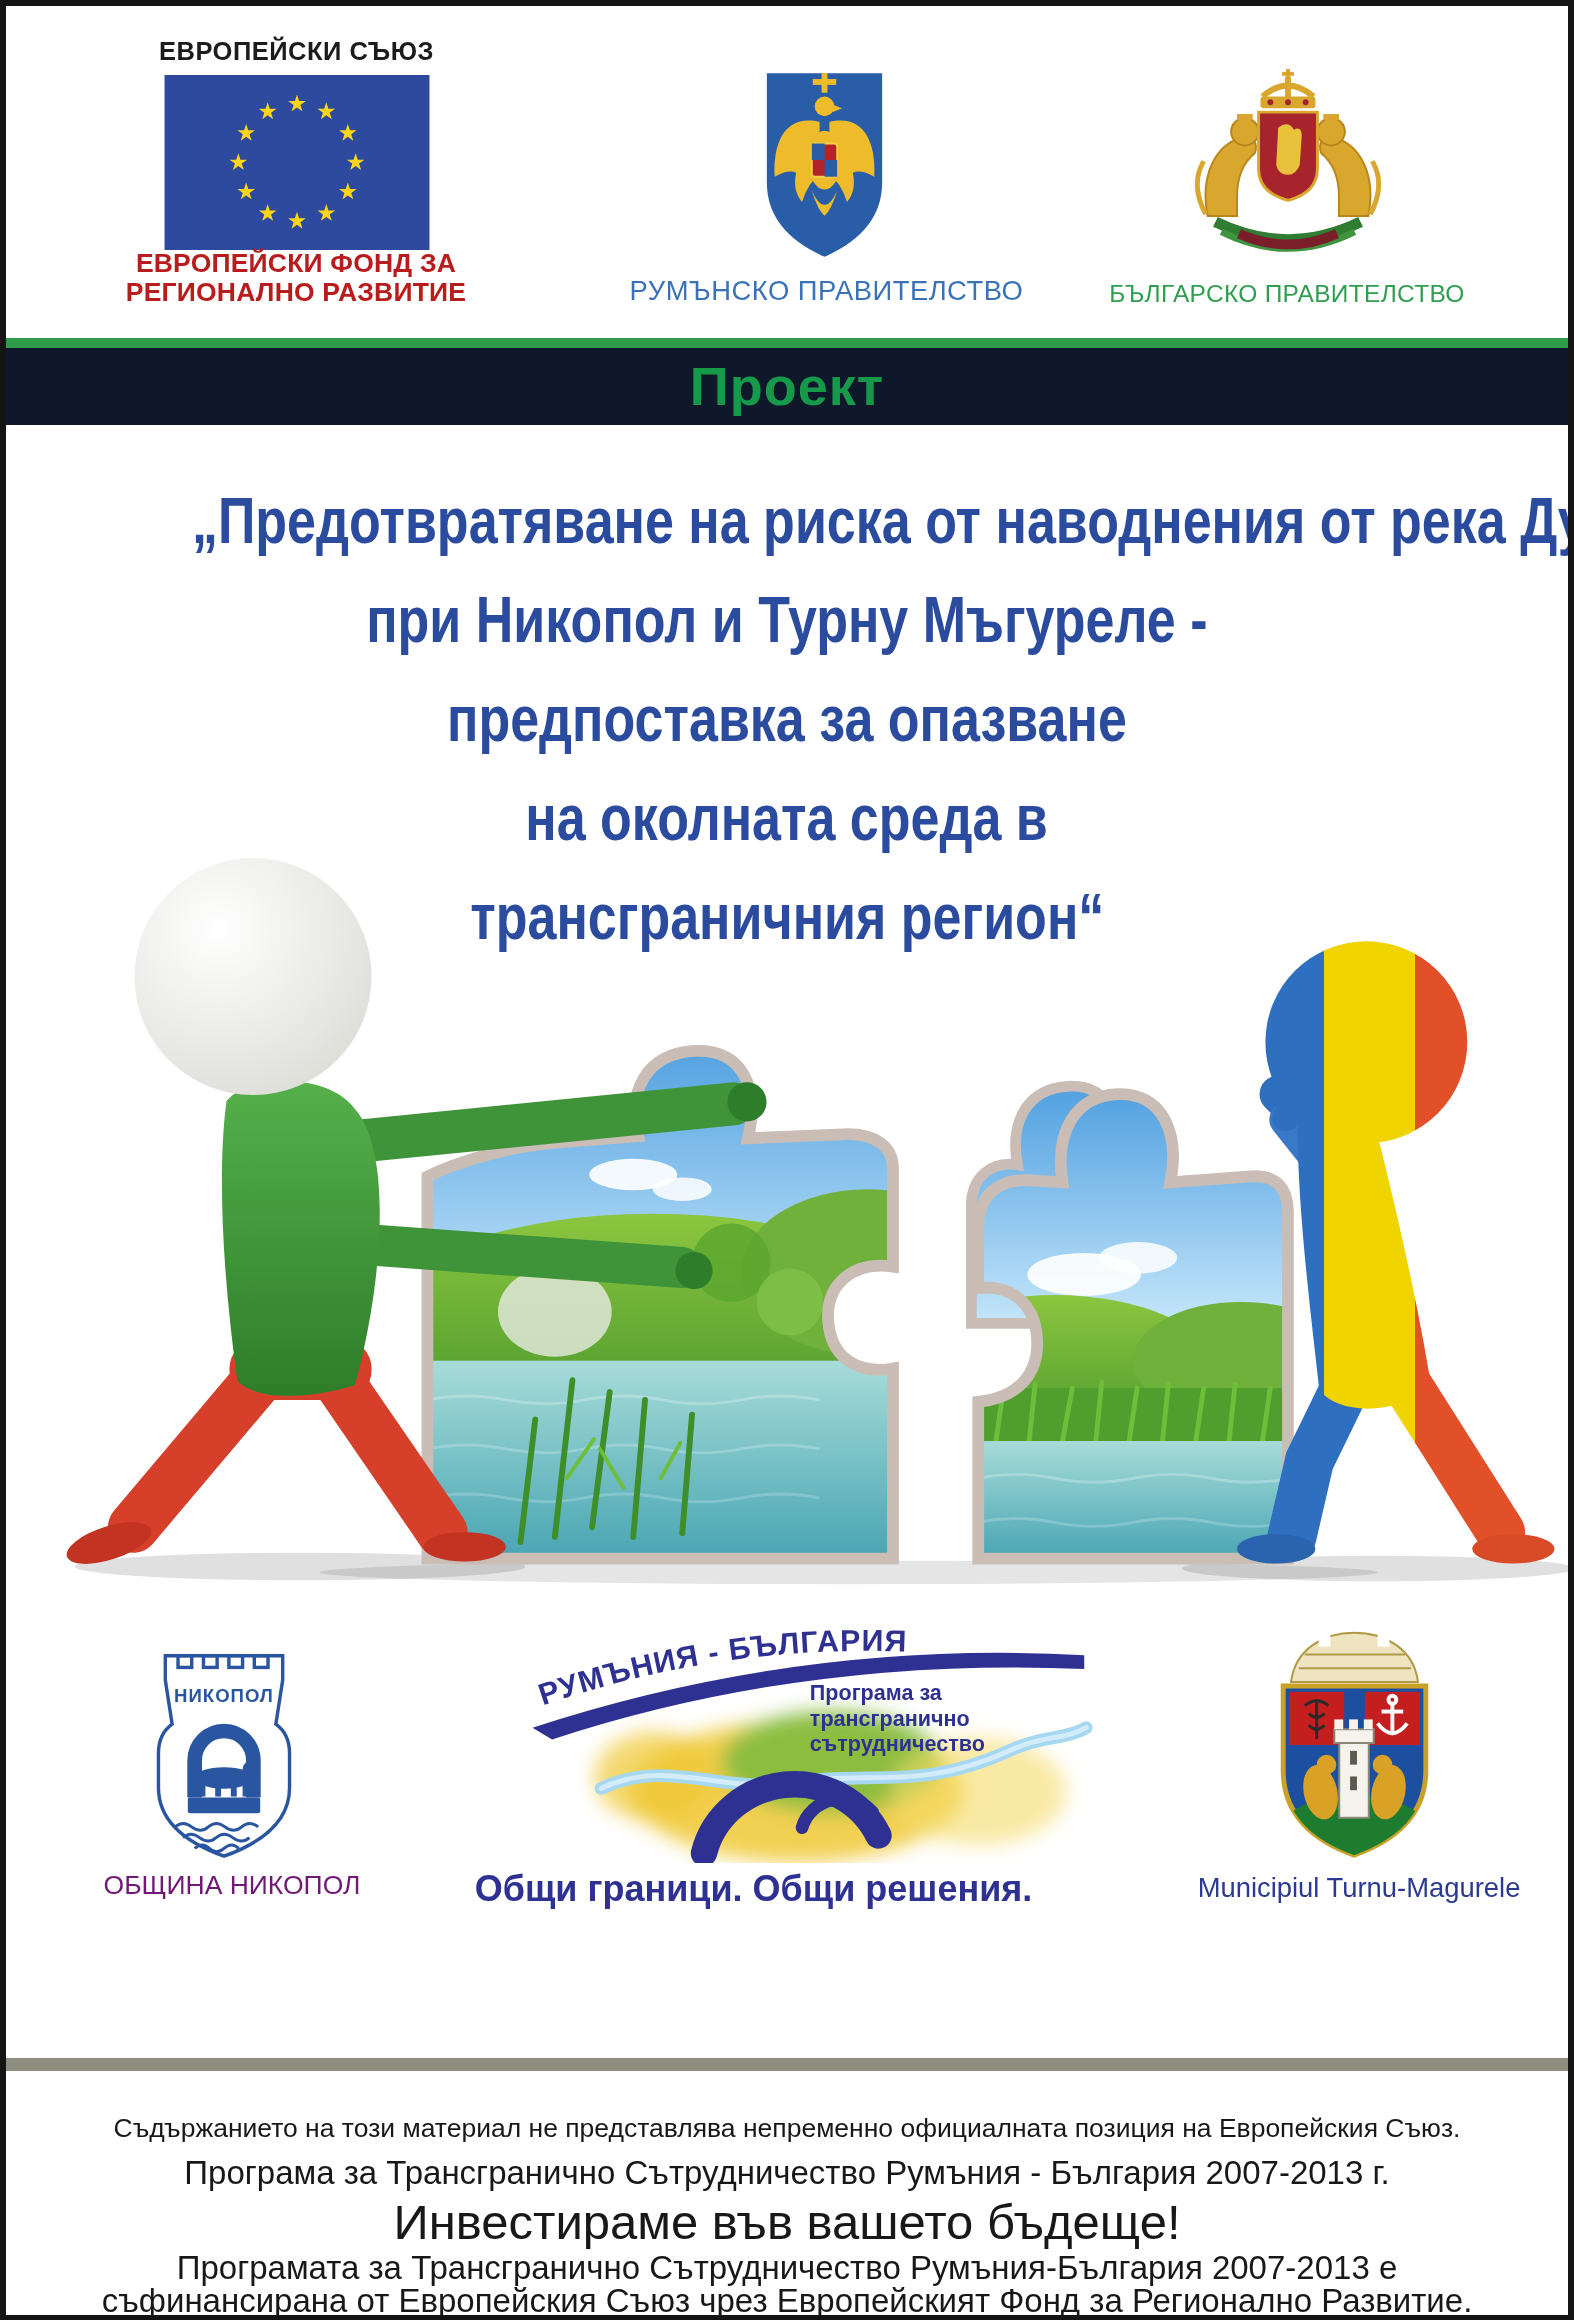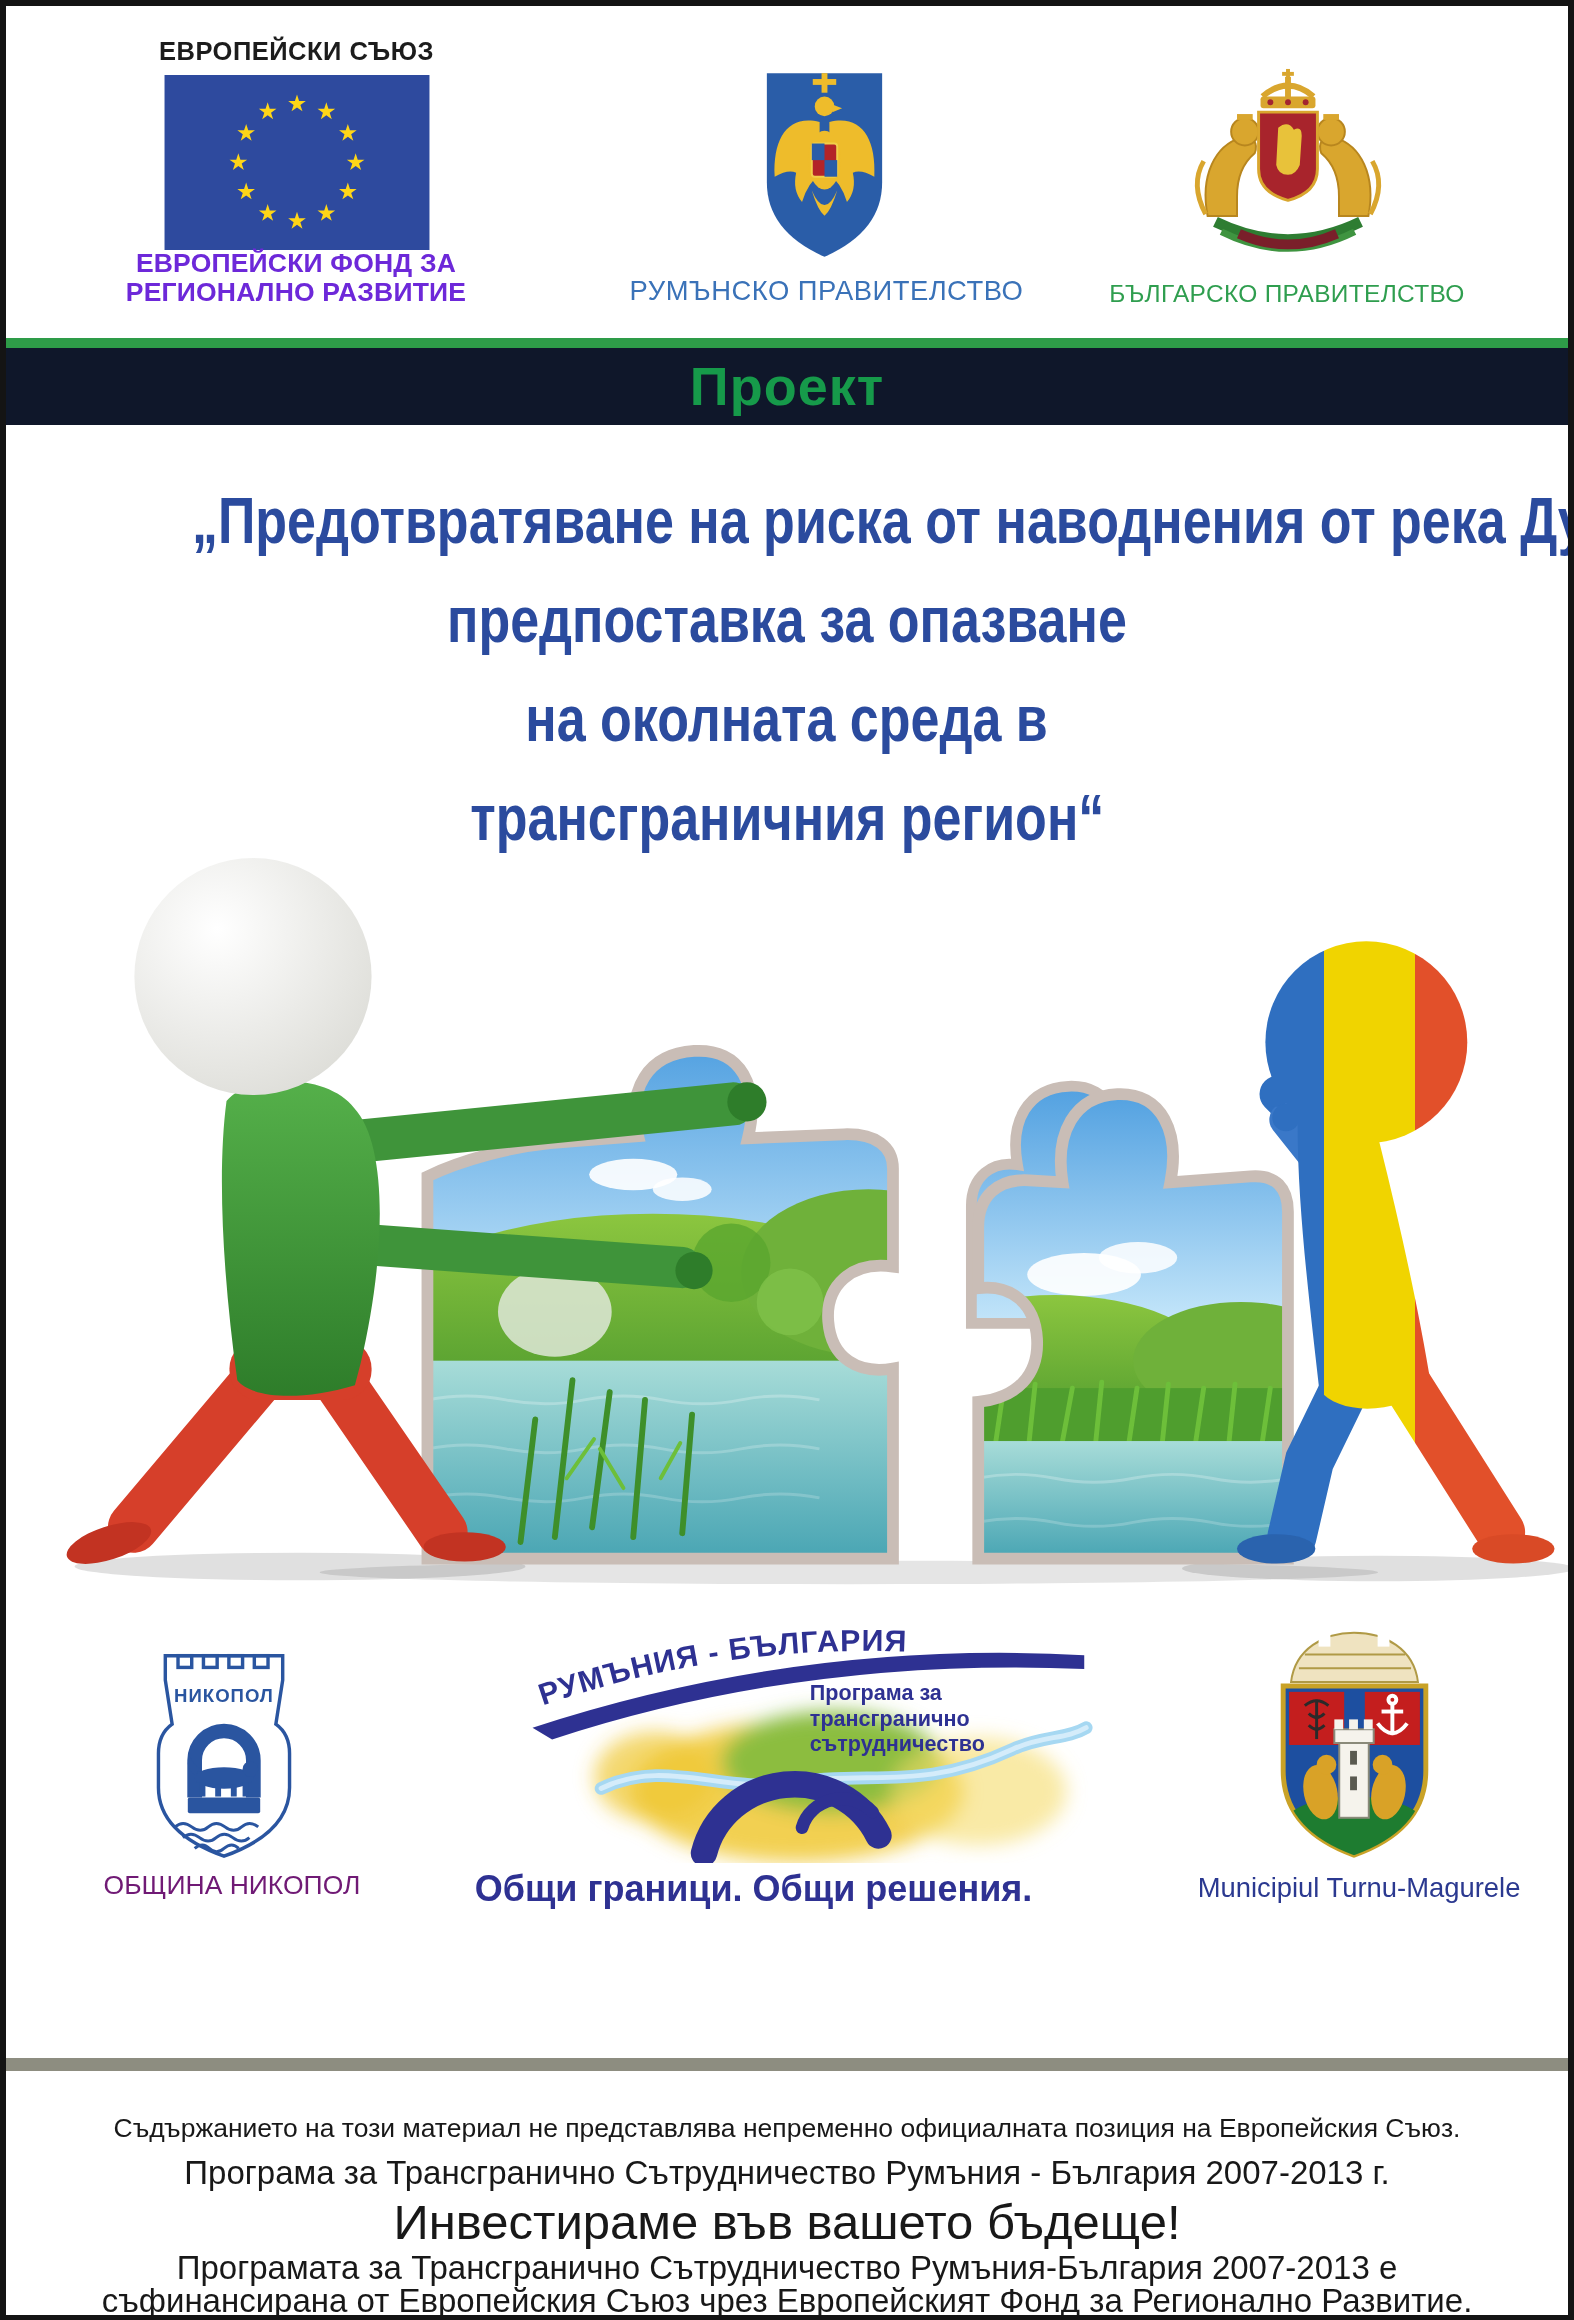--- a/index.html
+++ b/index.html
@@ -8,21 +8,21 @@
     position:relative;width:1574px;height:2321px;background:#fff;
     border:6.9px solid #141414;overflow:hidden;
     font-family:"Liberation Sans", sans-serif;
   }
   .abs{position:absolute;}
   .ctr{text-align:center;}
   .nowrap{white-space:nowrap;}
   
   .eu-label{left:108px;top:31px;width:365px;font-size:25.5px;font-weight:bold;color:#1c1c1c;letter-spacing:0.5px;}
   .eu-flag{left:158px;top:69px;}
-  .eu-fund{left:84px;top:243px;width:412px;font-size:26.5px;font-weight:bold;color:#6d28d9;line-height:29px;letter-spacing:0.2px;}
+  .eu-fund{left:84px;top:243px;width:412px;font-size:26.5px;font-weight:bold;color:#b91c1c;line-height:29px;letter-spacing:0.2px;}
   .ro-coat{left:755px;top:61px;}
   .ro-label{left:588px;top:269px;width:465px;font-size:27.4px;color:#3a72b8;letter-spacing:0.5px;}
   .bg-label{left:1088px;top:274px;width:386px;font-size:24.5px;color:#2f9e4f;letter-spacing:0.3px;}
   .bg-coat{left:1174px;top:61px;}
   
   .stripe-green{left:0;top:332px;width:100%;height:9.8px;background:#2e9c48;}
   .band-yellow{left:0;top:342px;width:100%;height:77px;background:#0f172a;}
   .band-yellow .ptxt{display:block;line-height:77px;font-size:54px;font-weight:bold;color:#169a4a;letter-spacing:1px;}
   
   .title{left:0;top:465px;width:100%;color:#2b4b9e;}
@@ -130,20 +130,21 @@
   </svg>
   <div class="abs ctr bg-label nowrap">БЪЛГАРСКО ПРАВИТЕЛСТВО</div>
 
   <div class="abs stripe-green"></div>
   <div class="abs ctr band-yellow">
     <span class="ptxt">Проект</span>
   </div>
 
   <div class="abs ctr title">
     <div class="tline"><span>„Предотвратяване на риска от наводнения от река Дунав</span></div>
+    <div class="tline"><span>при Никопол и Турну Мъгуреле -</span></div>
     <div class="tline"><span>предпоставка за опазване</span></div>
     <div class="tline"><span>на околната среда в</span></div>
     <div class="tline"><span>трансграничния регион“</span></div>
   </div>
 
   <svg class="abs illu" width="1574" height="743" viewBox="0 0 1606 758">
     <defs>
       <linearGradient id="skyG" x1="0" y1="0" x2="0" y2="1">
         <stop offset="0" stop-color="#4f9fe0"></stop>
           <stop offset="1" stop-color="#c4e6fa"></stop>

